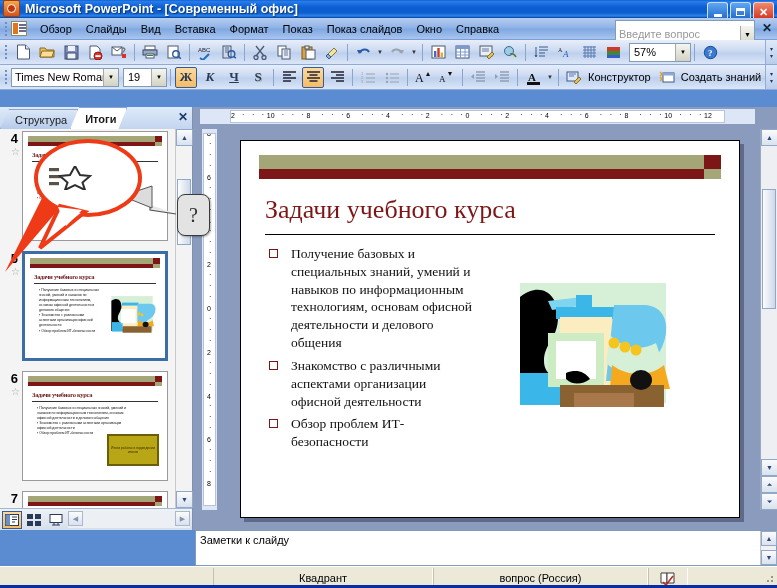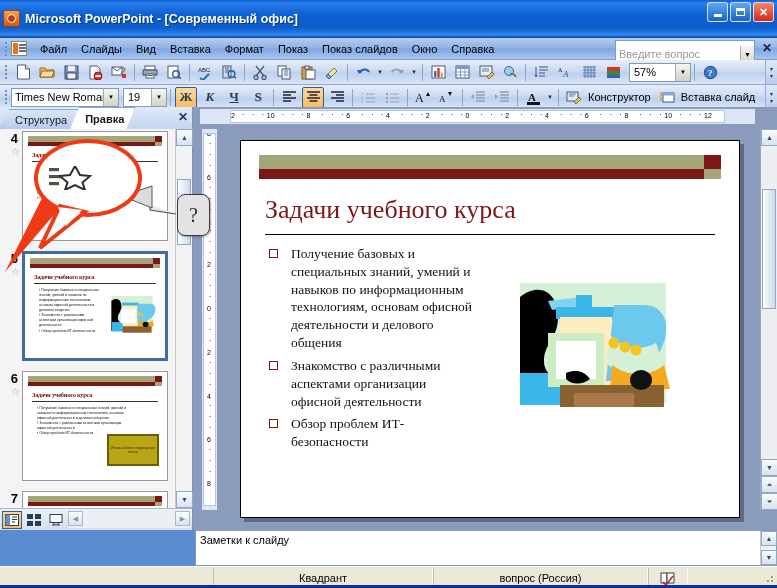--- a/index.html
+++ b/index.html
@@ -8,21 +8,21 @@
     width: 777px; height: 588px;
     font-family: "Liberation Sans", sans-serif;
     font-size: 11px;
     background: #5b8bd0;
     overflow: hidden;
     position: relative;
   }
 
   
   #titlebar {
-    height: 38px;
+    height: 18px;
     background: linear-gradient(180deg,#0b62d6 0%, #2a7ce8 8%, #0a5fd4 42%, #0e5ecb 75%, #2f86ef 95%, #0d55b8 100%);
     display: flex; align-items: center;
     padding-left: 3px;
     border-bottom: 1px solid #0a4eae;
     position: relative;
   }
   #app-icon {
     width: 17px; height: 17px; border-radius: 2px;
     background: linear-gradient(180deg,#f7a64a,#d4521a);
     border: 1px solid #9c3c10;
@@ -316,21 +316,21 @@
 </div>
 
 <div id="menubar">
   <div class="gripper">
       <i></i>
       <i></i>
       <i></i>
       <i></i>
     </div>
   <div id="menu-icon"></div>
-  <div class="menu-item">Файл</div>
+  <div class="menu-item">Обзор</div>
   <div class="menu-item">Слайды</div>
   <div class="menu-item">Вид</div>
   <div class="menu-item">Вставка</div>
   <div class="menu-item">Формат</div>
   <div class="menu-item">Показ</div>
   <div class="menu-item">Показ слайдов</div>
   <div class="menu-item">Окно</div>
   <div class="menu-item">Справка</div>
   <div id="ask-box">
     <span>Введите вопрос</span>
@@ -619,30 +619,30 @@
       </svg>
   </div>
   <div class="tb-text">Конструктор</div>
   <div class="tb-btn">
     <svg width="16" height="13" viewBox="0 0 16 13">
         <rect x="4" y="2" width="11" height="9" fill="#fff" stroke="#3a5a88"></rect>
         <rect x="4" y="2" width="11" height="2.5" fill="#8aa8d8"></rect>
         <path d="M1 1l2 2-2 2M1 6l2 2-2 2" stroke="#e0a020" stroke-width="1.4" fill="none"></path>
       </svg>
   </div>
-  <div class="tb-text">Вставка слайд</div>
+  <div class="tb-text">Создать знаний</div>
   <div class="tb-end">▾<br>▾</div>
 </div>
 
 <div id="workarea">
 
   <div id="leftpane">
     <div id="tabstrip">
       <div class="pane-tab">Структура</div>
-      <div class="pane-tab active">Правка</div>
+      <div class="pane-tab active">Итоги</div>
       <div id="tab-close">✕</div>
     </div>
 
     <div id="thumbs">
 
       <div class="thumb-row" style="margin-top:-2px;">
         <div>
           <div class="thumb-num">4</div>
           <div class="thumb-star">☆</div>
         </div>

